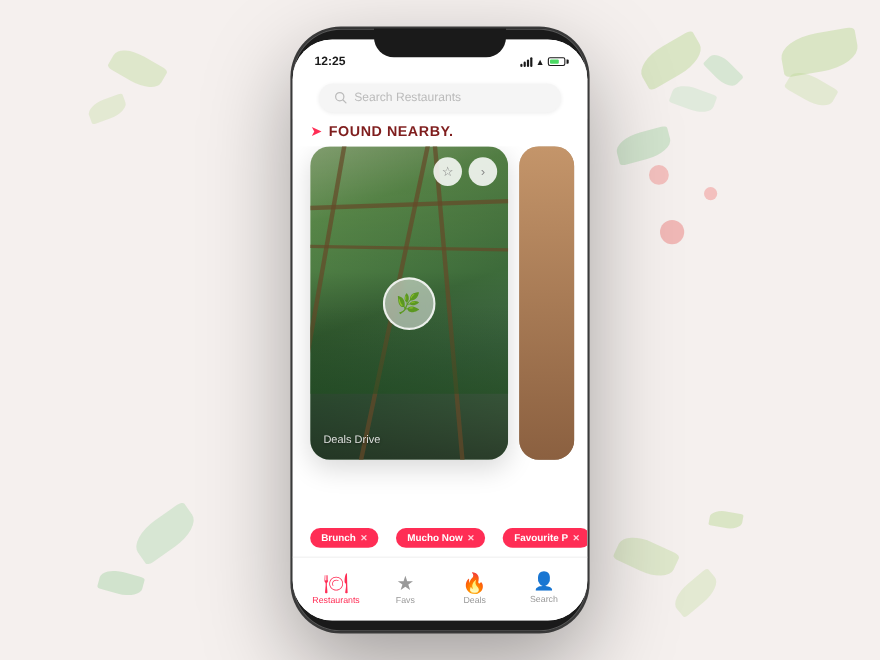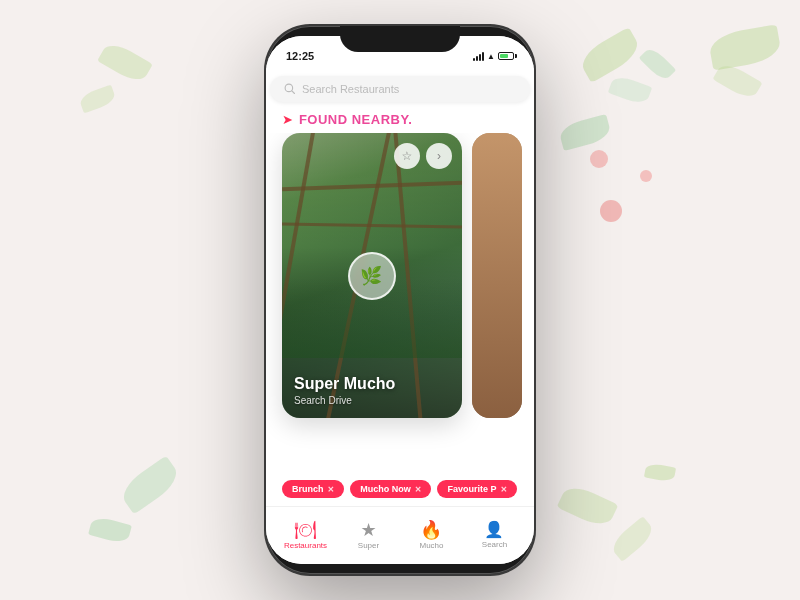--- a/index.html
+++ b/index.html
@@ -144,21 +144,21 @@
     .screen-content {
       flex: 1;
       background: #fff;
       display: flex;
       flex-direction: column;
       overflow: hidden;
     }
 
     
     .search-container {
-      padding: 8px 4px 6px;
+      padding: 8px 24px 6px;
       background: #fff;
     }
     .search-bar {
       display: flex;
       align-items: center;
       background: #f5f5f5;
       border-radius: 24px;
       padding: 7px 14px;
       gap: 6px;
       box-shadow: 0 1px 4px rgba(0,0,0,0.08);
@@ -182,21 +182,21 @@
       padding: 4px 16px 6px;
     }
     .nav-arrow {
       color: #ff2d55;
       font-size: 13px;
       transform: rotate(0deg);
     }
     .found-nearby-label {
       font-size: 13px;
       font-weight: 800;
-      color: #ec4899;
+      color: #7f1d1d;
       letter-spacing: 0.5px;
     }
 
     
     .cards-area {
       flex: 1;
       display: flex;
       overflow: hidden;
       padding: 0 16px;
       gap: 10px;
@@ -303,21 +303,21 @@
       border-radius: 18px;
       overflow: hidden;
       flex-shrink: 0;
       background: linear-gradient(160deg, #c0a080 0%, #8a6a50 100%);
       position: relative;
     }
 
     
     .filter-tags {
       display: flex;
-      gap: 6px;
+      gap: 16px;
       padding: 10px 16px 8px;
       overflow: hidden;
     }
     .filter-tag {
       display: flex;
       align-items: center;
       gap: 4px;
       background: #ff2d55;
       color: #fff;
       border-radius: 20px;
@@ -450,22 +450,21 @@
             <div class="card-action-btn">
               <span>›</span>
             </div>
           </div>
 
           <div class="card-logo">
             <span>🌿</span>
           </div>
 
           <div class="card-info">
-            <div class="card-name">Super Mucho</div>
-            <div class="card-address">Search Drive</div>
+            <div class="card-address">Deals Drive</div>
           </div>
         </div>
 
         <div class="restaurant-card-partial">
           <div style="position:absolute;inset:0;background:linear-gradient(180deg,#c4956a 0%,#8b6040 100%)"></div>
           <div style="position:absolute;bottom:14px;left:0;right:0;padding:8px;">
             <div style="font-size:13px;font-weight:800;color:#fff;"></div>
           </div>
         </div>
 
@@ -488,25 +487,25 @@
 
     </div>
 
     <div class="bottom-nav">
       <div class="nav-item active">
         <span class="nav-item-icon">🍽</span>
         <span class="nav-item-label">Restaurants</span>
       </div>
       <div class="nav-item">
         <span class="nav-item-icon" style="color:#999;">★</span>
-        <span class="nav-item-label">Super</span>
+        <span class="nav-item-label">Favs</span>
       </div>
       <div class="nav-item">
         <span class="nav-item-icon" style="color:#999;">🔥</span>
-        <span class="nav-item-label">Mucho</span>
+        <span class="nav-item-label">Deals</span>
       </div>
       <div class="nav-item">
         <span class="nav-item-icon" style="color:#999;font-size:16px;">👤</span>
         <span class="nav-item-label">Search</span>
       </div>
     </div>
 
   </div>
 </div>
 

